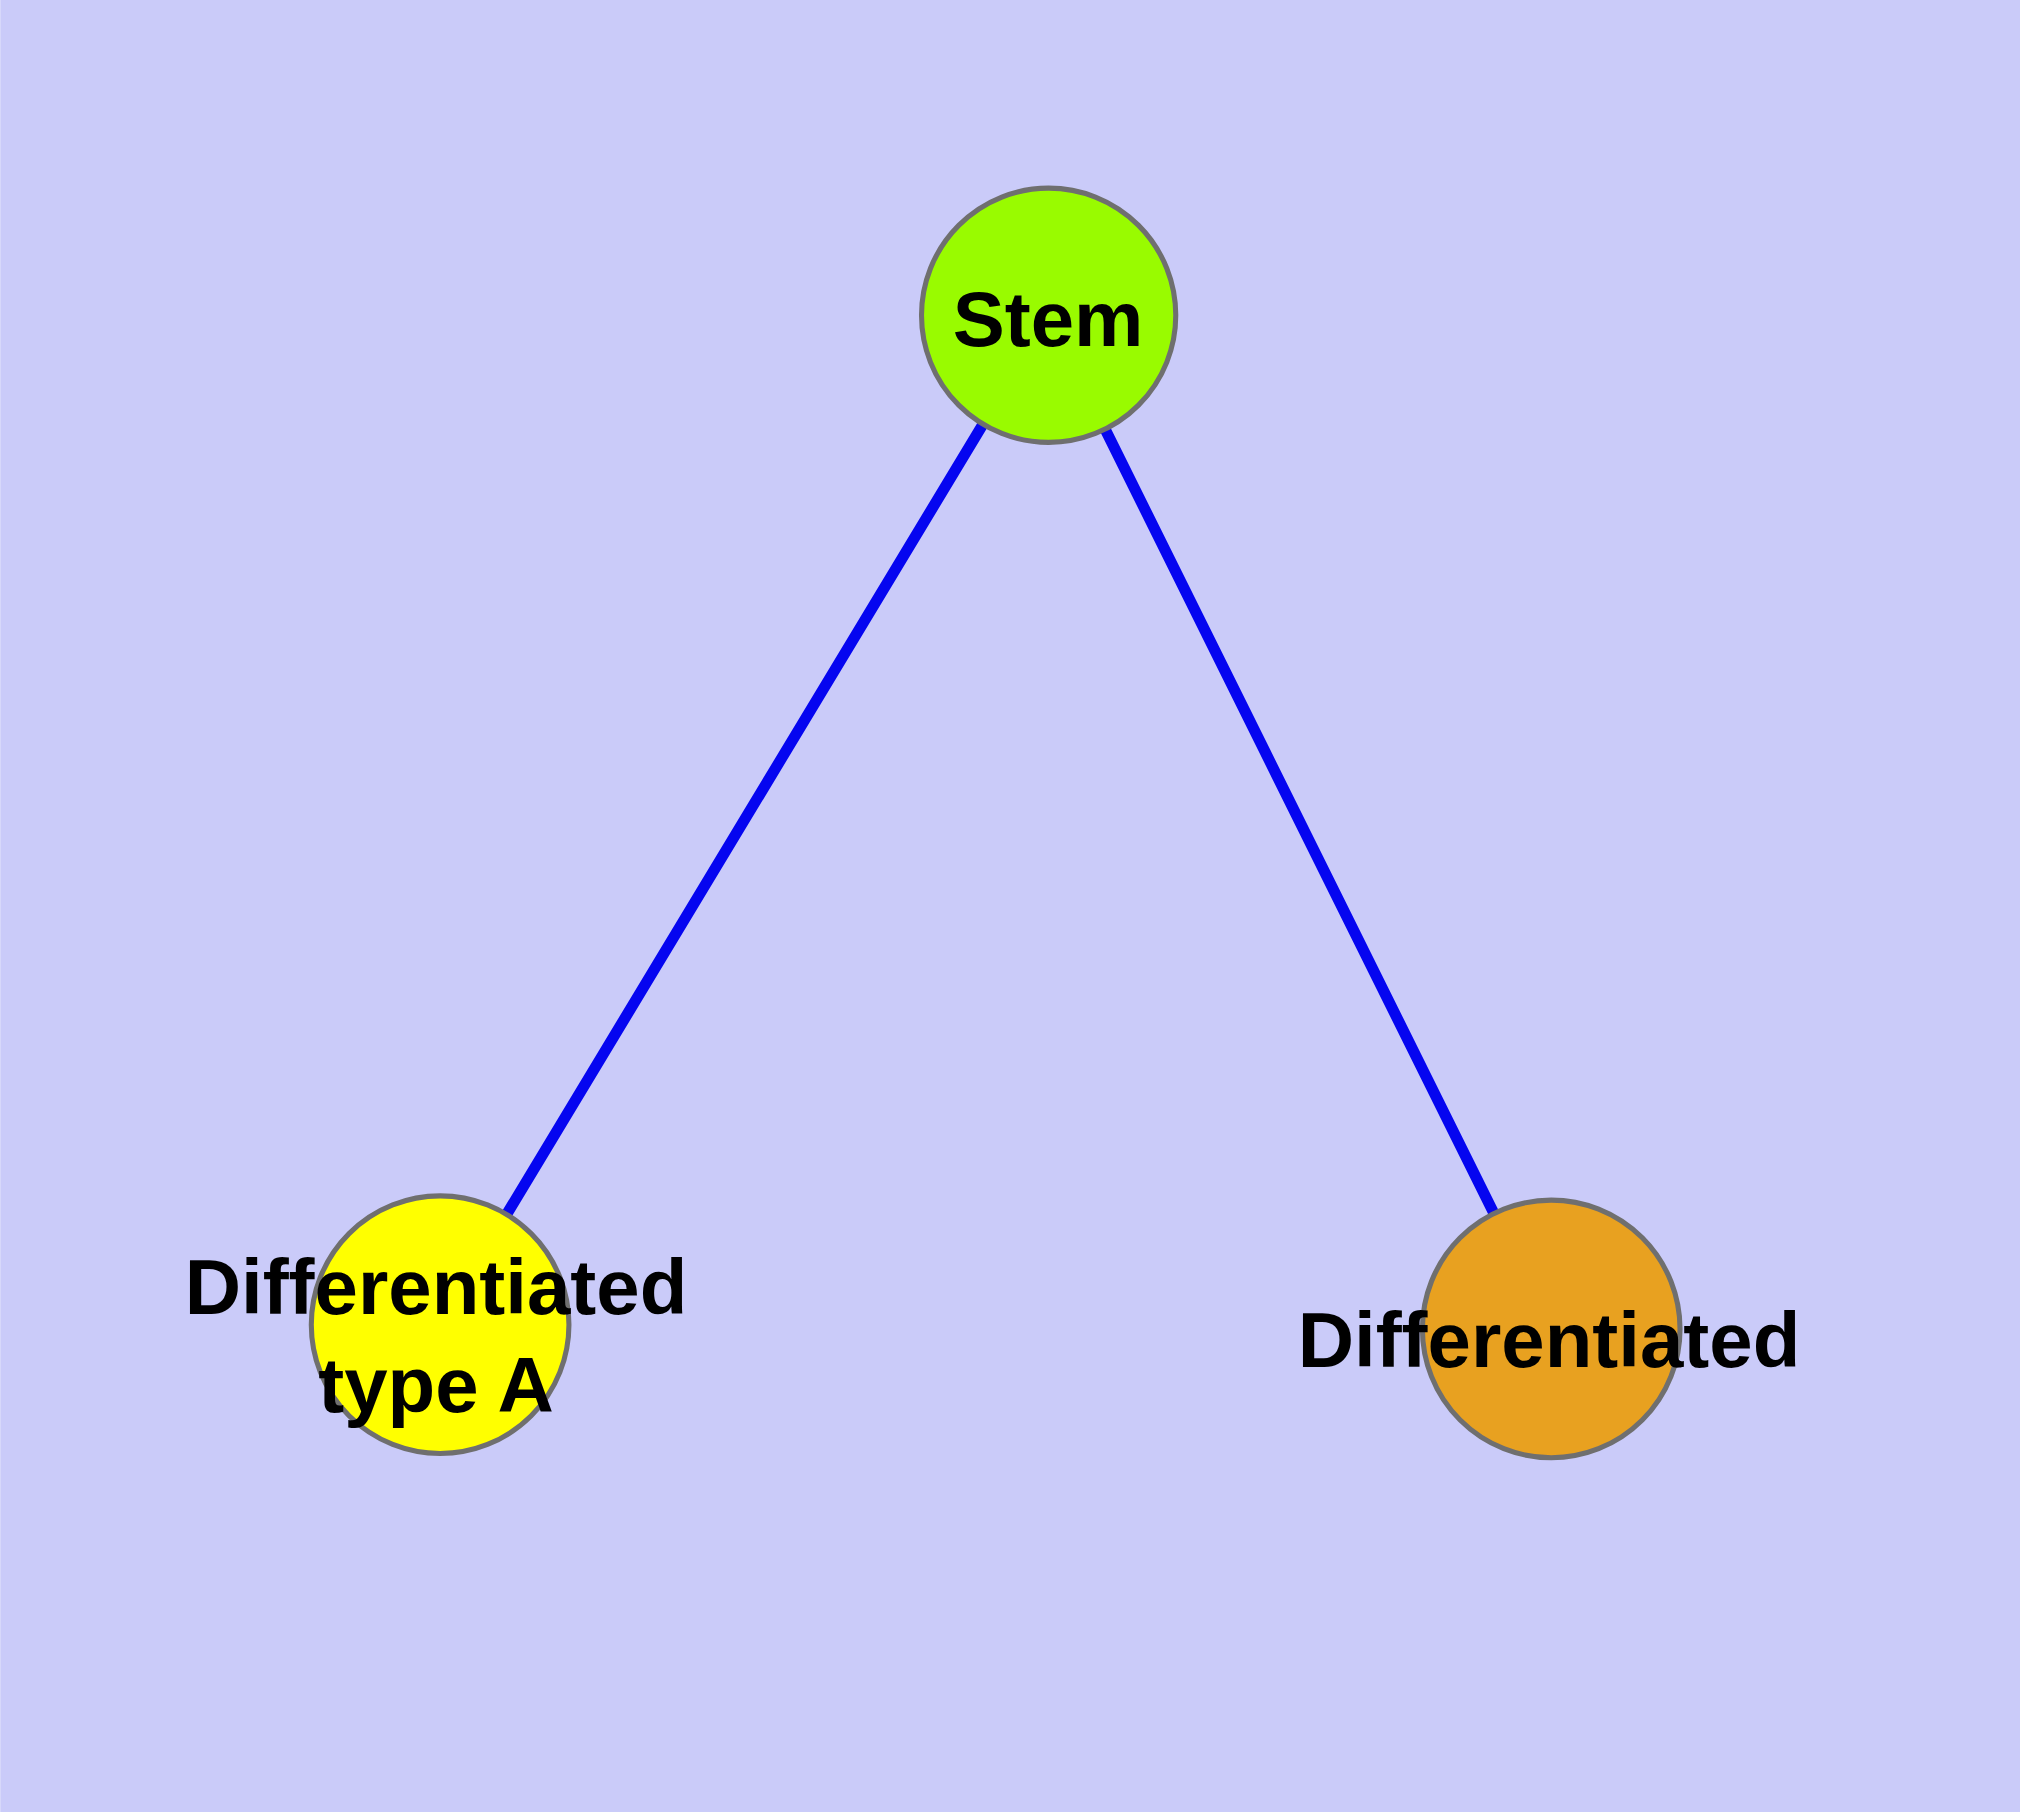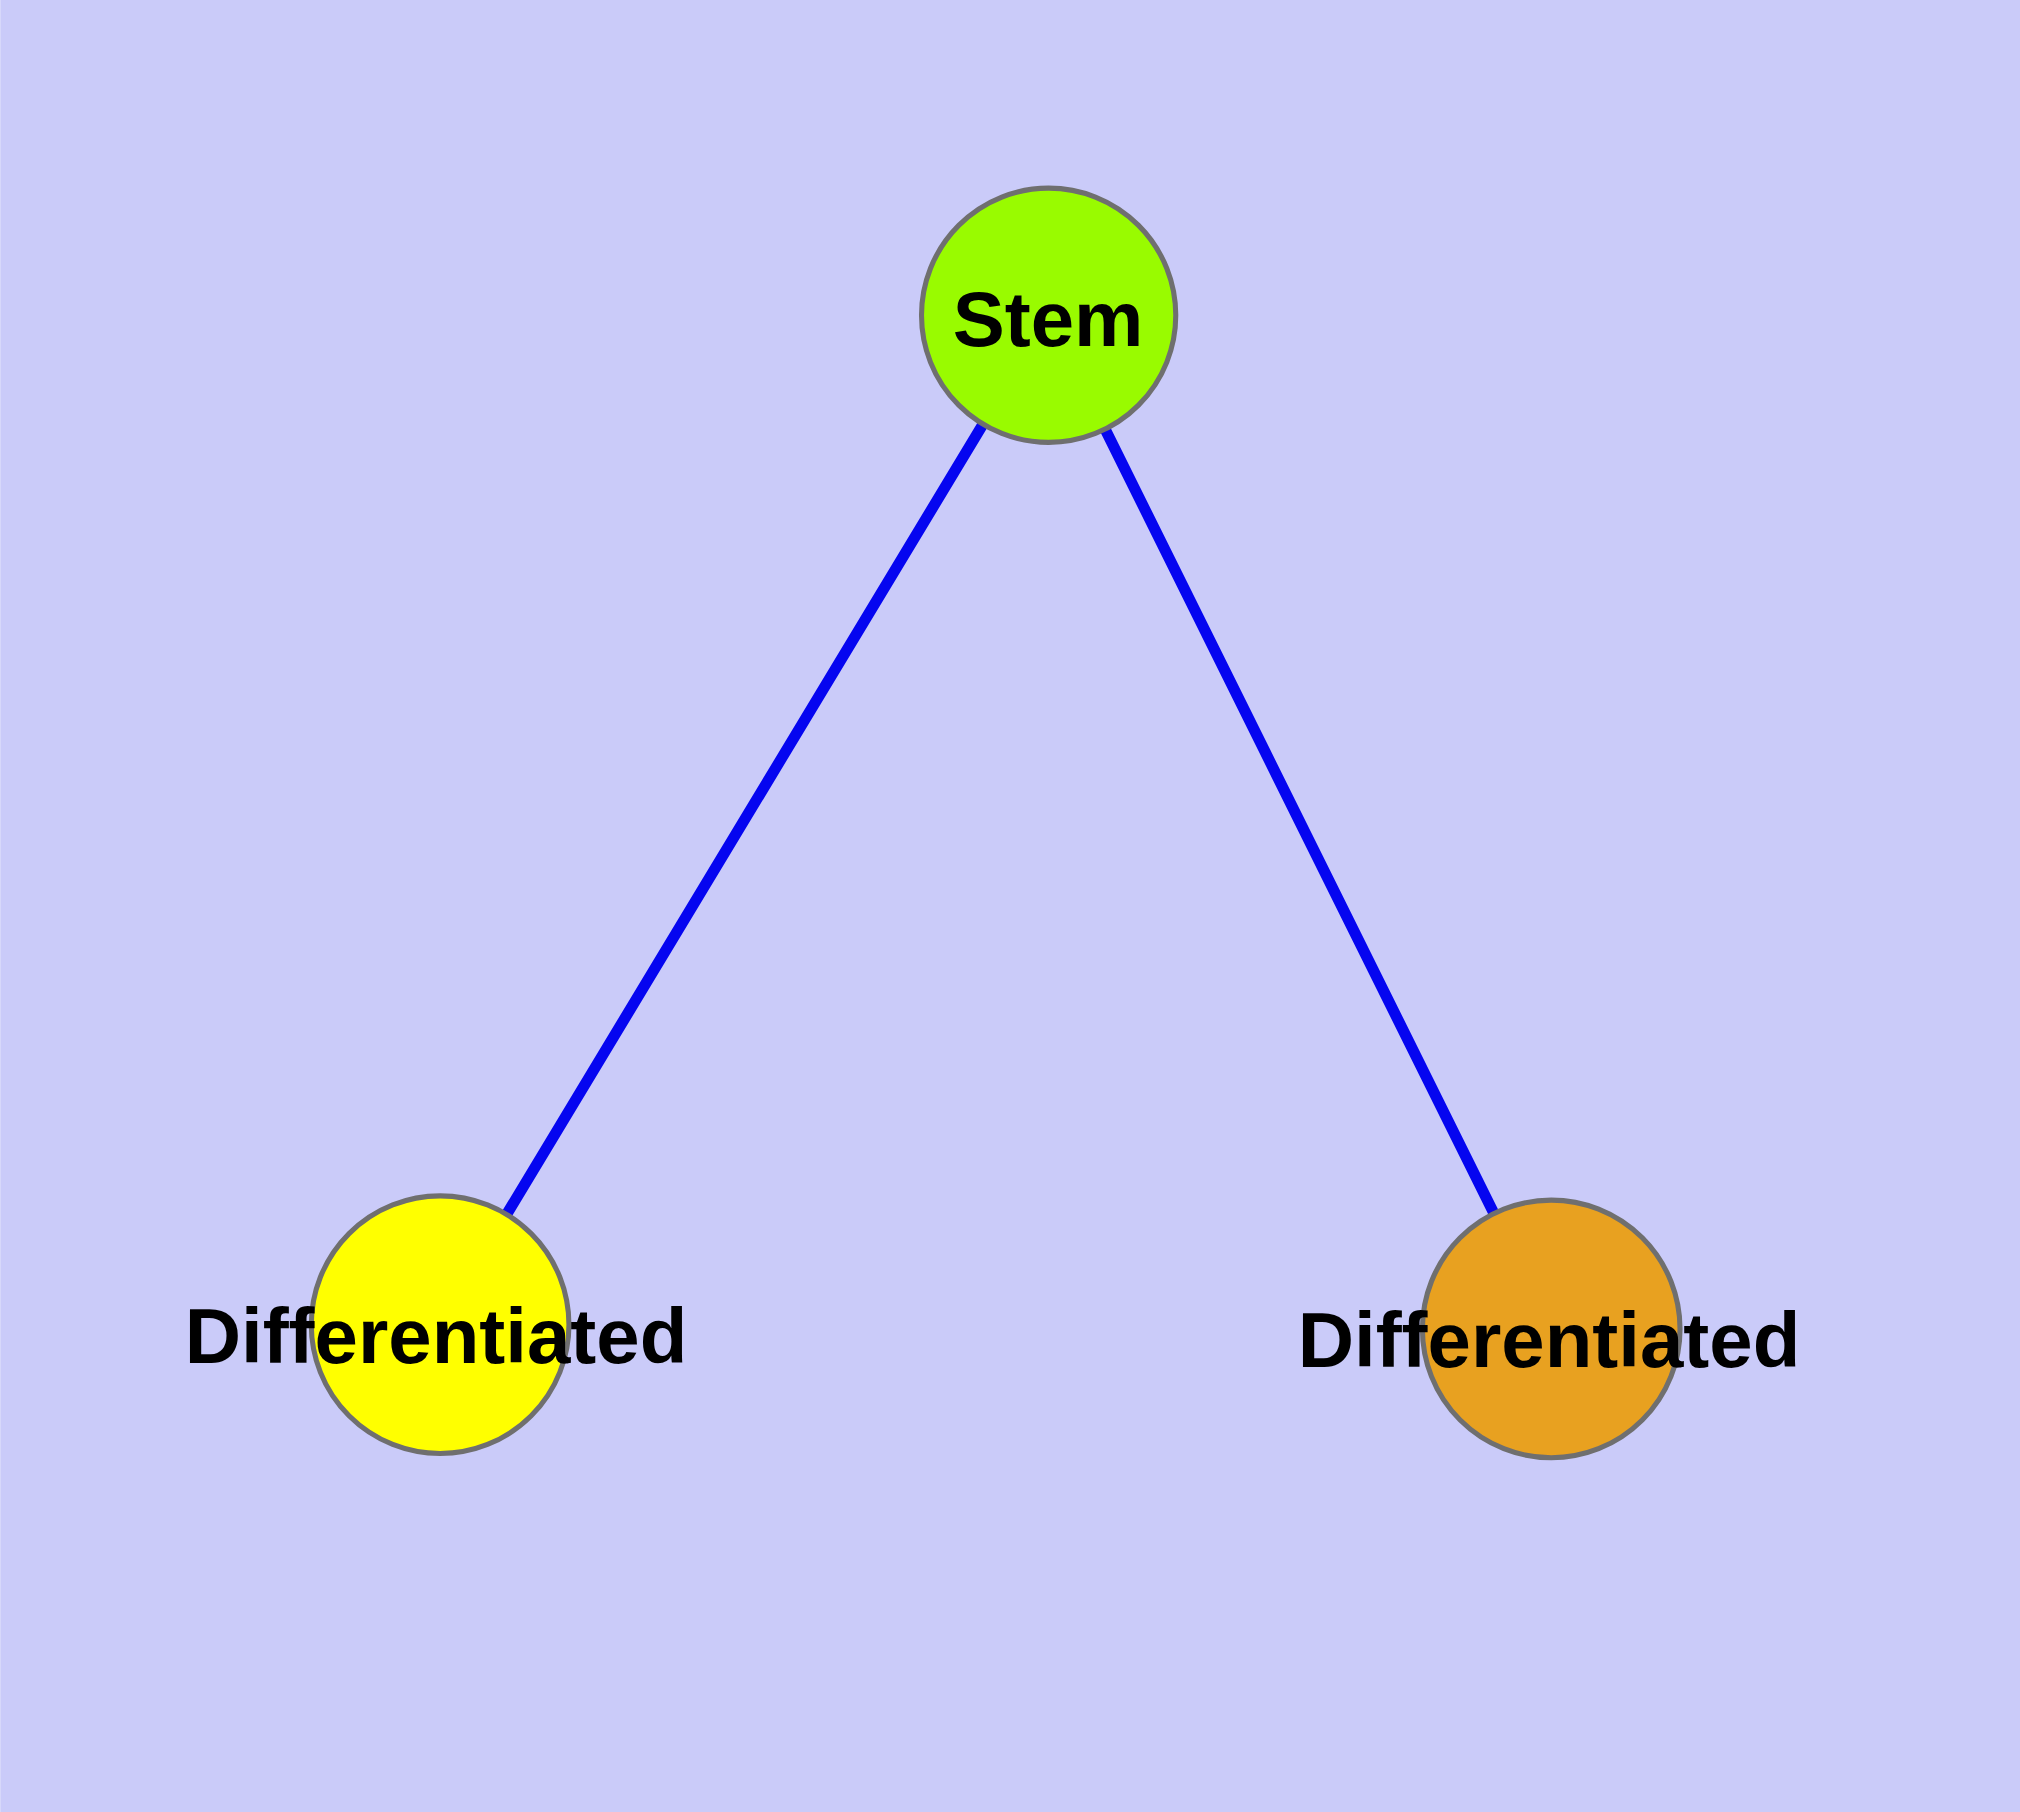--- a/index.html
+++ b/index.html
@@ -63,19 +63,20 @@
 
     <circle cx="1830" cy="1568" r="152" class="node-circle" fill="#E8A120"></circle>
   </svg>
 
   <div class="node-label" style="left:1048px; top:315px;">
     <span>Stem</span>
   </div>
 
   <div class="node-label" style="left:436px; top:1332px;">
     <span>Differentiated</span>
+    <span>type A</span>
   </div>
 
   <div class="node-label" style="left:1549px; top:1336px;">
     <span>Differentiated</span>
   </div>
 </div>
 
 
 </body></html>

